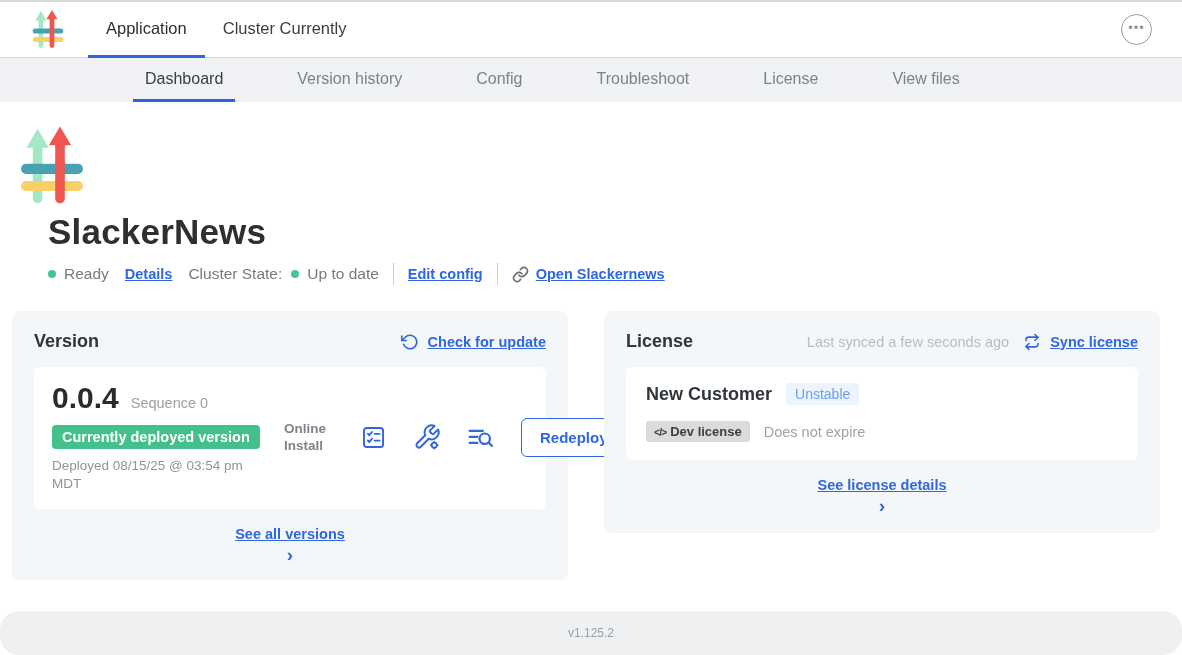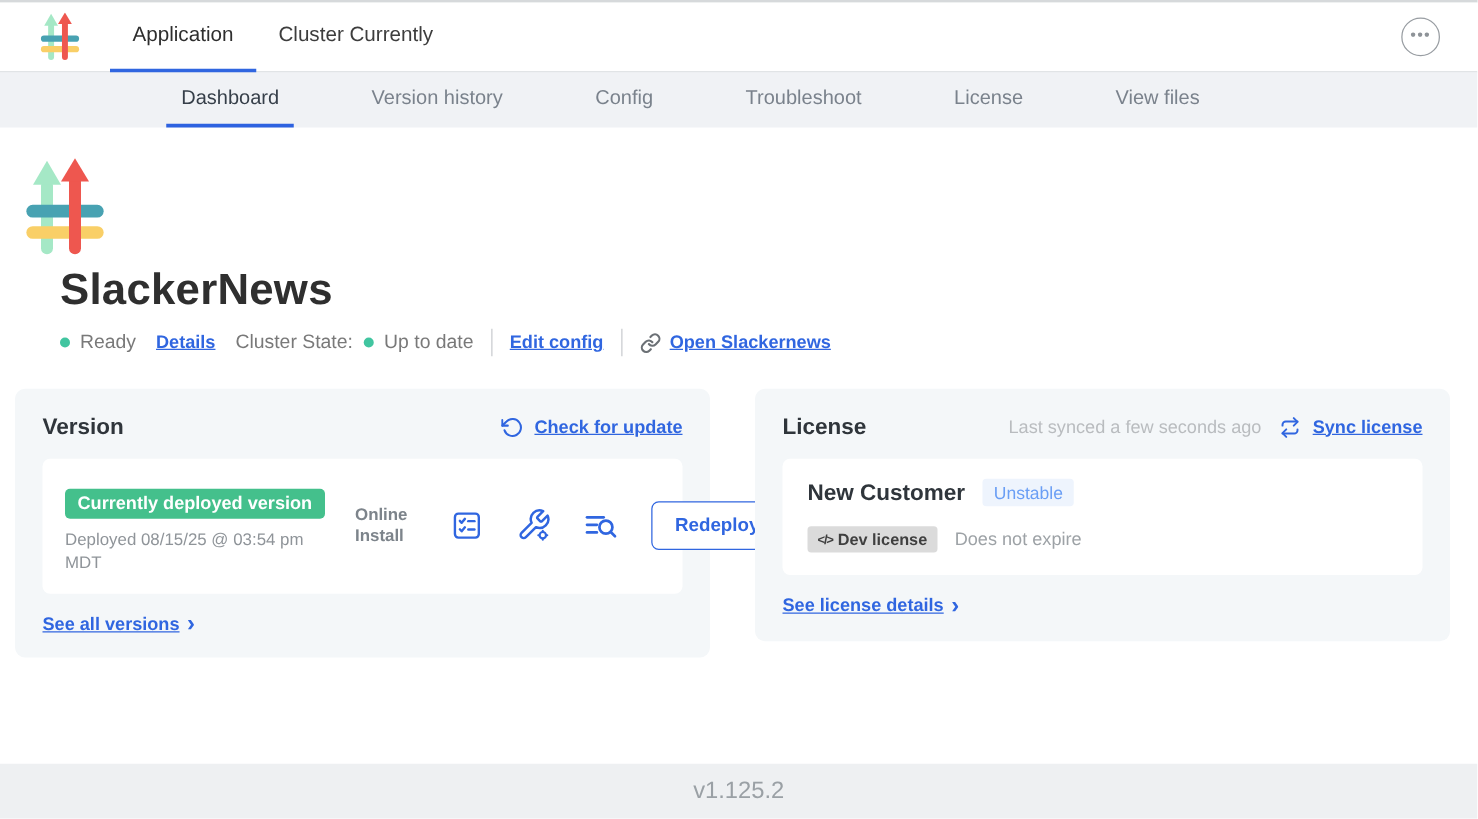--- a/index.html
+++ b/index.html
@@ -74,41 +74,41 @@
   }
   .deployed { margin-top:8px; font-size:13.5px; color:#8f9499; line-height:1.35; width:205px; }
   .ver-right { display:flex; align-items:center; gap:24px; margin-left:6px; }
   .install-type { width:52px; font-size:13.5px; font-weight:600; color:#7d848b; line-height:1.3; }
   .icon-btn { width:29px; height:29px; color:#3066e0; cursor:pointer; display:flex; align-items:center; }
   .redeploy-btn {
     margin-left:2px; background:#fff; border:1px solid #3066e0; border-radius:6px;
     color:#3066e0; font-weight:700; font-size:15px; padding:10px 18px;
     font-family:"Liberation Sans",sans-serif; cursor:pointer;
   }
-  .card-foot { margin-top:17px; display:flex; align-items:center; gap:6px; }
+  .card-foot { margin-top:17px; display:flex; align-items:center; gap:6px;flex-direction:column; }
   .chev { color:#3066e0; font-size:19px; font-weight:700; line-height:14px; text-decoration:none; }
   
   .lic-inner { padding:16px 20px 18px 20px; }
   .lic-row1 { display:flex; align-items:center; gap:14px; }
   .cust-name { font-size:18px; font-weight:700; color:#2f353b; }
   .channel-badge {
     background:#eef4fd; color:#6a9ef5; font-size:14px; padding:3px 9px; border-radius:3px;
   }
   .lic-row2 { display:flex; align-items:center; margin-top:16px; }
   .type-badge {
     background:#dbdbdb; color:#3f3f3f; font-size:13px; font-weight:700;
     padding:3px 8px; border-radius:3px; display:flex; align-items:center; gap:4px;
   }
   .code-glyph { font-size:10.5px; font-weight:700; letter-spacing:-1px; }
   .expiry { margin-left:14px; font-size:14.5px; color:#9da2a6; }
   
   .footer {
     margin-top:auto; height:44px; background:#eef0f2; flex-shrink:0;
     display:flex; align-items:center; justify-content:center;
-    font-size:19px; color:#9aa0a5;
+    font-size:12px; color:#9aa0a5;border-radius:19px;
   }
   svg { display:block; }
 </style>
 </head>
 <body>
 
 <svg width="0" height="0" style="position:absolute">
   <defs>
     <g id="slacker-logo">
 
@@ -205,20 +205,24 @@
               <polyline points="1 4 1 10 7 10"></polyline>
               <path d="M3.51 15a9 9 0 1 0 2.13-9.36L1 10"></path>
             </svg>
         </span>
         <a class="lnk">Check for update</a>
       </span>
     </div>
 
     <div class="inner-card ver-inner">
       <div class="ver-left">
+        <div class="ver-row1">
+          <span class="ver-num">0.0.4</span>
+          <span class="ver-seq">Sequence 0</span>
+        </div>
         <span class="pill">Currently deployed version</span>
         <div class="deployed">Deployed 08/15/25 @ 03:54 pm MDT</div>
       </div>
       <div class="ver-right">
         <div class="install-type">Online Install</div>
         <span class="icon-btn">
           <svg width="27" height="27" viewBox="0 0 24 24" fill="none" stroke="currentColor" stroke-width="1.7" stroke-linecap="round" stroke-linejoin="round">
               <rect x="3.5" y="3.5" width="17" height="17" rx="2.5"></rect>
               <polyline points="7 8.6 8.3 10 10.6 7.2"></polyline>
               <line x1="13" y1="8.8" x2="17.4" y2="8.8"></line>

